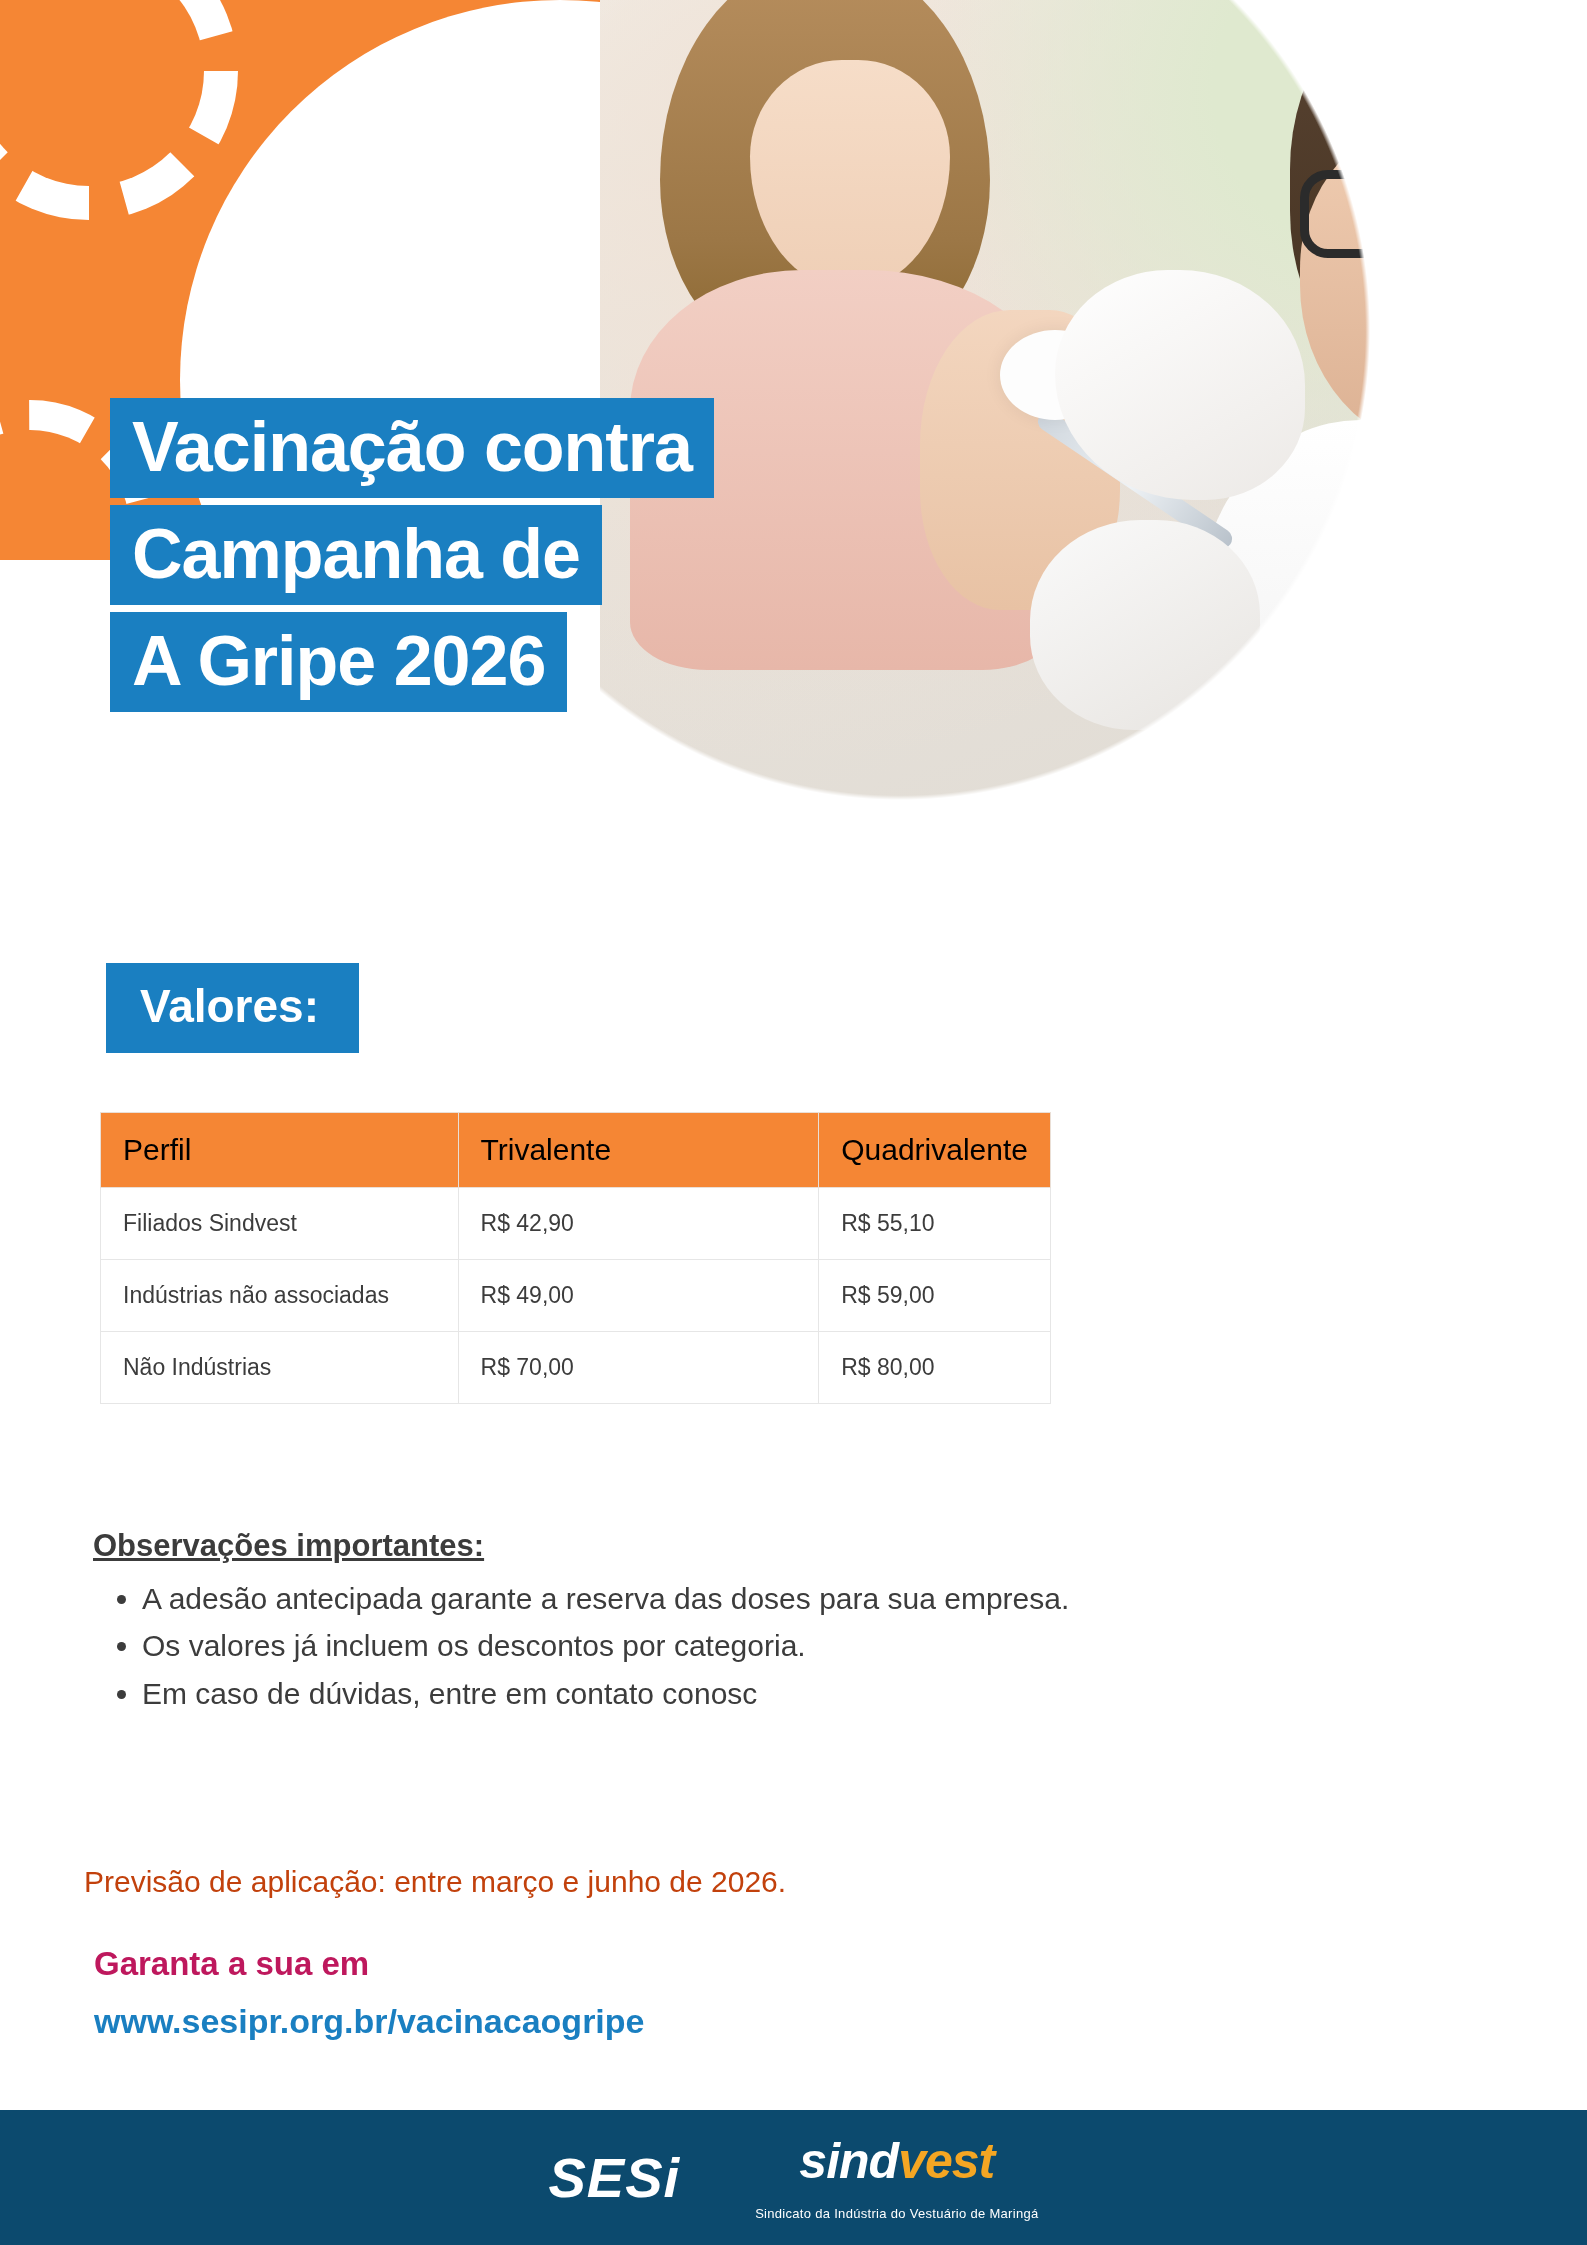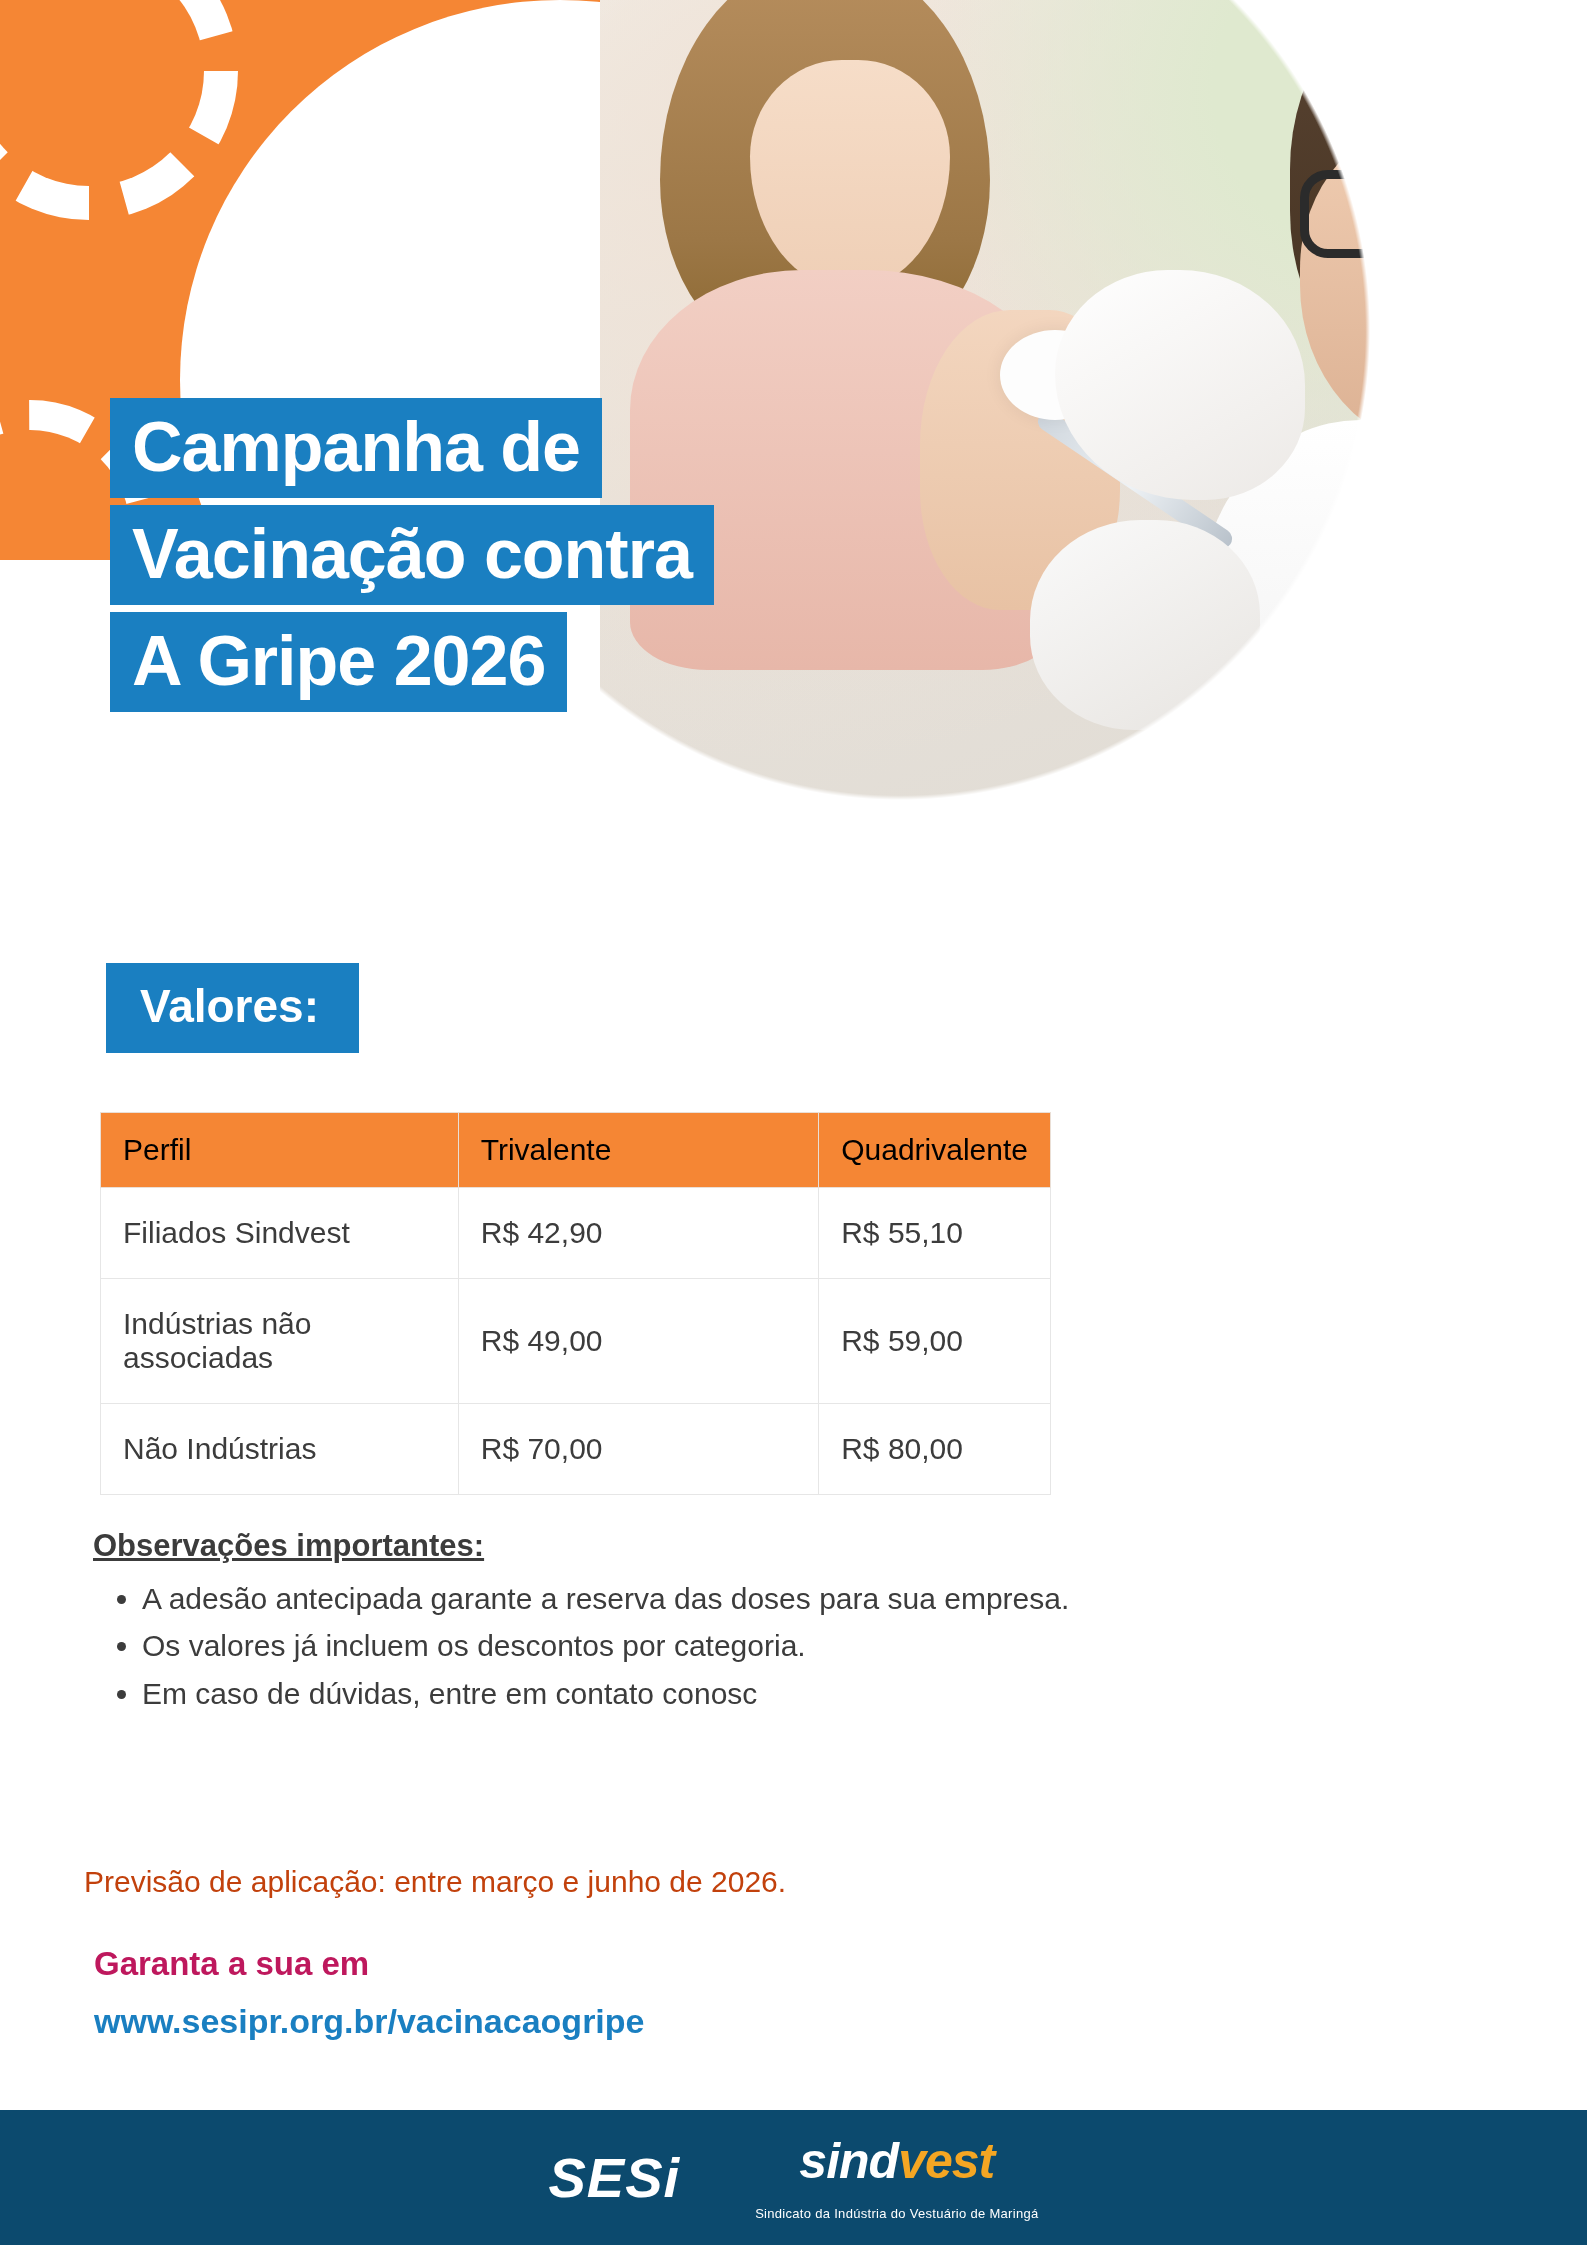--- a/index.html
+++ b/index.html
@@ -259,25 +259,25 @@
   .price-table th {
     background: #F58634;
     color: #000000;
     font-weight: normal;
     text-align: left;
     padding: 20px 22px;
     font-size: 30px;
     border: 1px solid #eadfd6;
   }
   .price-table td {
-    padding: 28px 22px;
+    padding: 22px 22px;
     border: 1px solid #e6e6e6;
     color: #3c3c3c;
     vertical-align: middle;
-    font-size: 30px;
+    font-size: 23px;
   }
   .price-table td.profile {
     width: 315px;
   }
   .price-table td.col2 { width: 318px; }
 
   
   .obs-title {
     position: absolute;
     left: 93px;
@@ -403,22 +403,22 @@
         <div class="nurse-glove-2"></div>
         <div class="photo-soft"></div>
       </div>
     </div>
 
     <div class="gear gear-top"></div>
     <div class="gear gear-left"></div>
   </div>
 
   <div class="title-wrap">
+    <span class="title-line">Vacinação contra</span>
     <span class="title-line">Campanha de</span>
-    <span class="title-line">Vacinação contra</span>
     <span class="title-line">A Gripe 2026</span>
   </div>
 
 
   <div class="valores-badge">Valores:</div>
 
   <table class="price-table">
     <thead>
       <tr>
         <th>Perfil</th>

